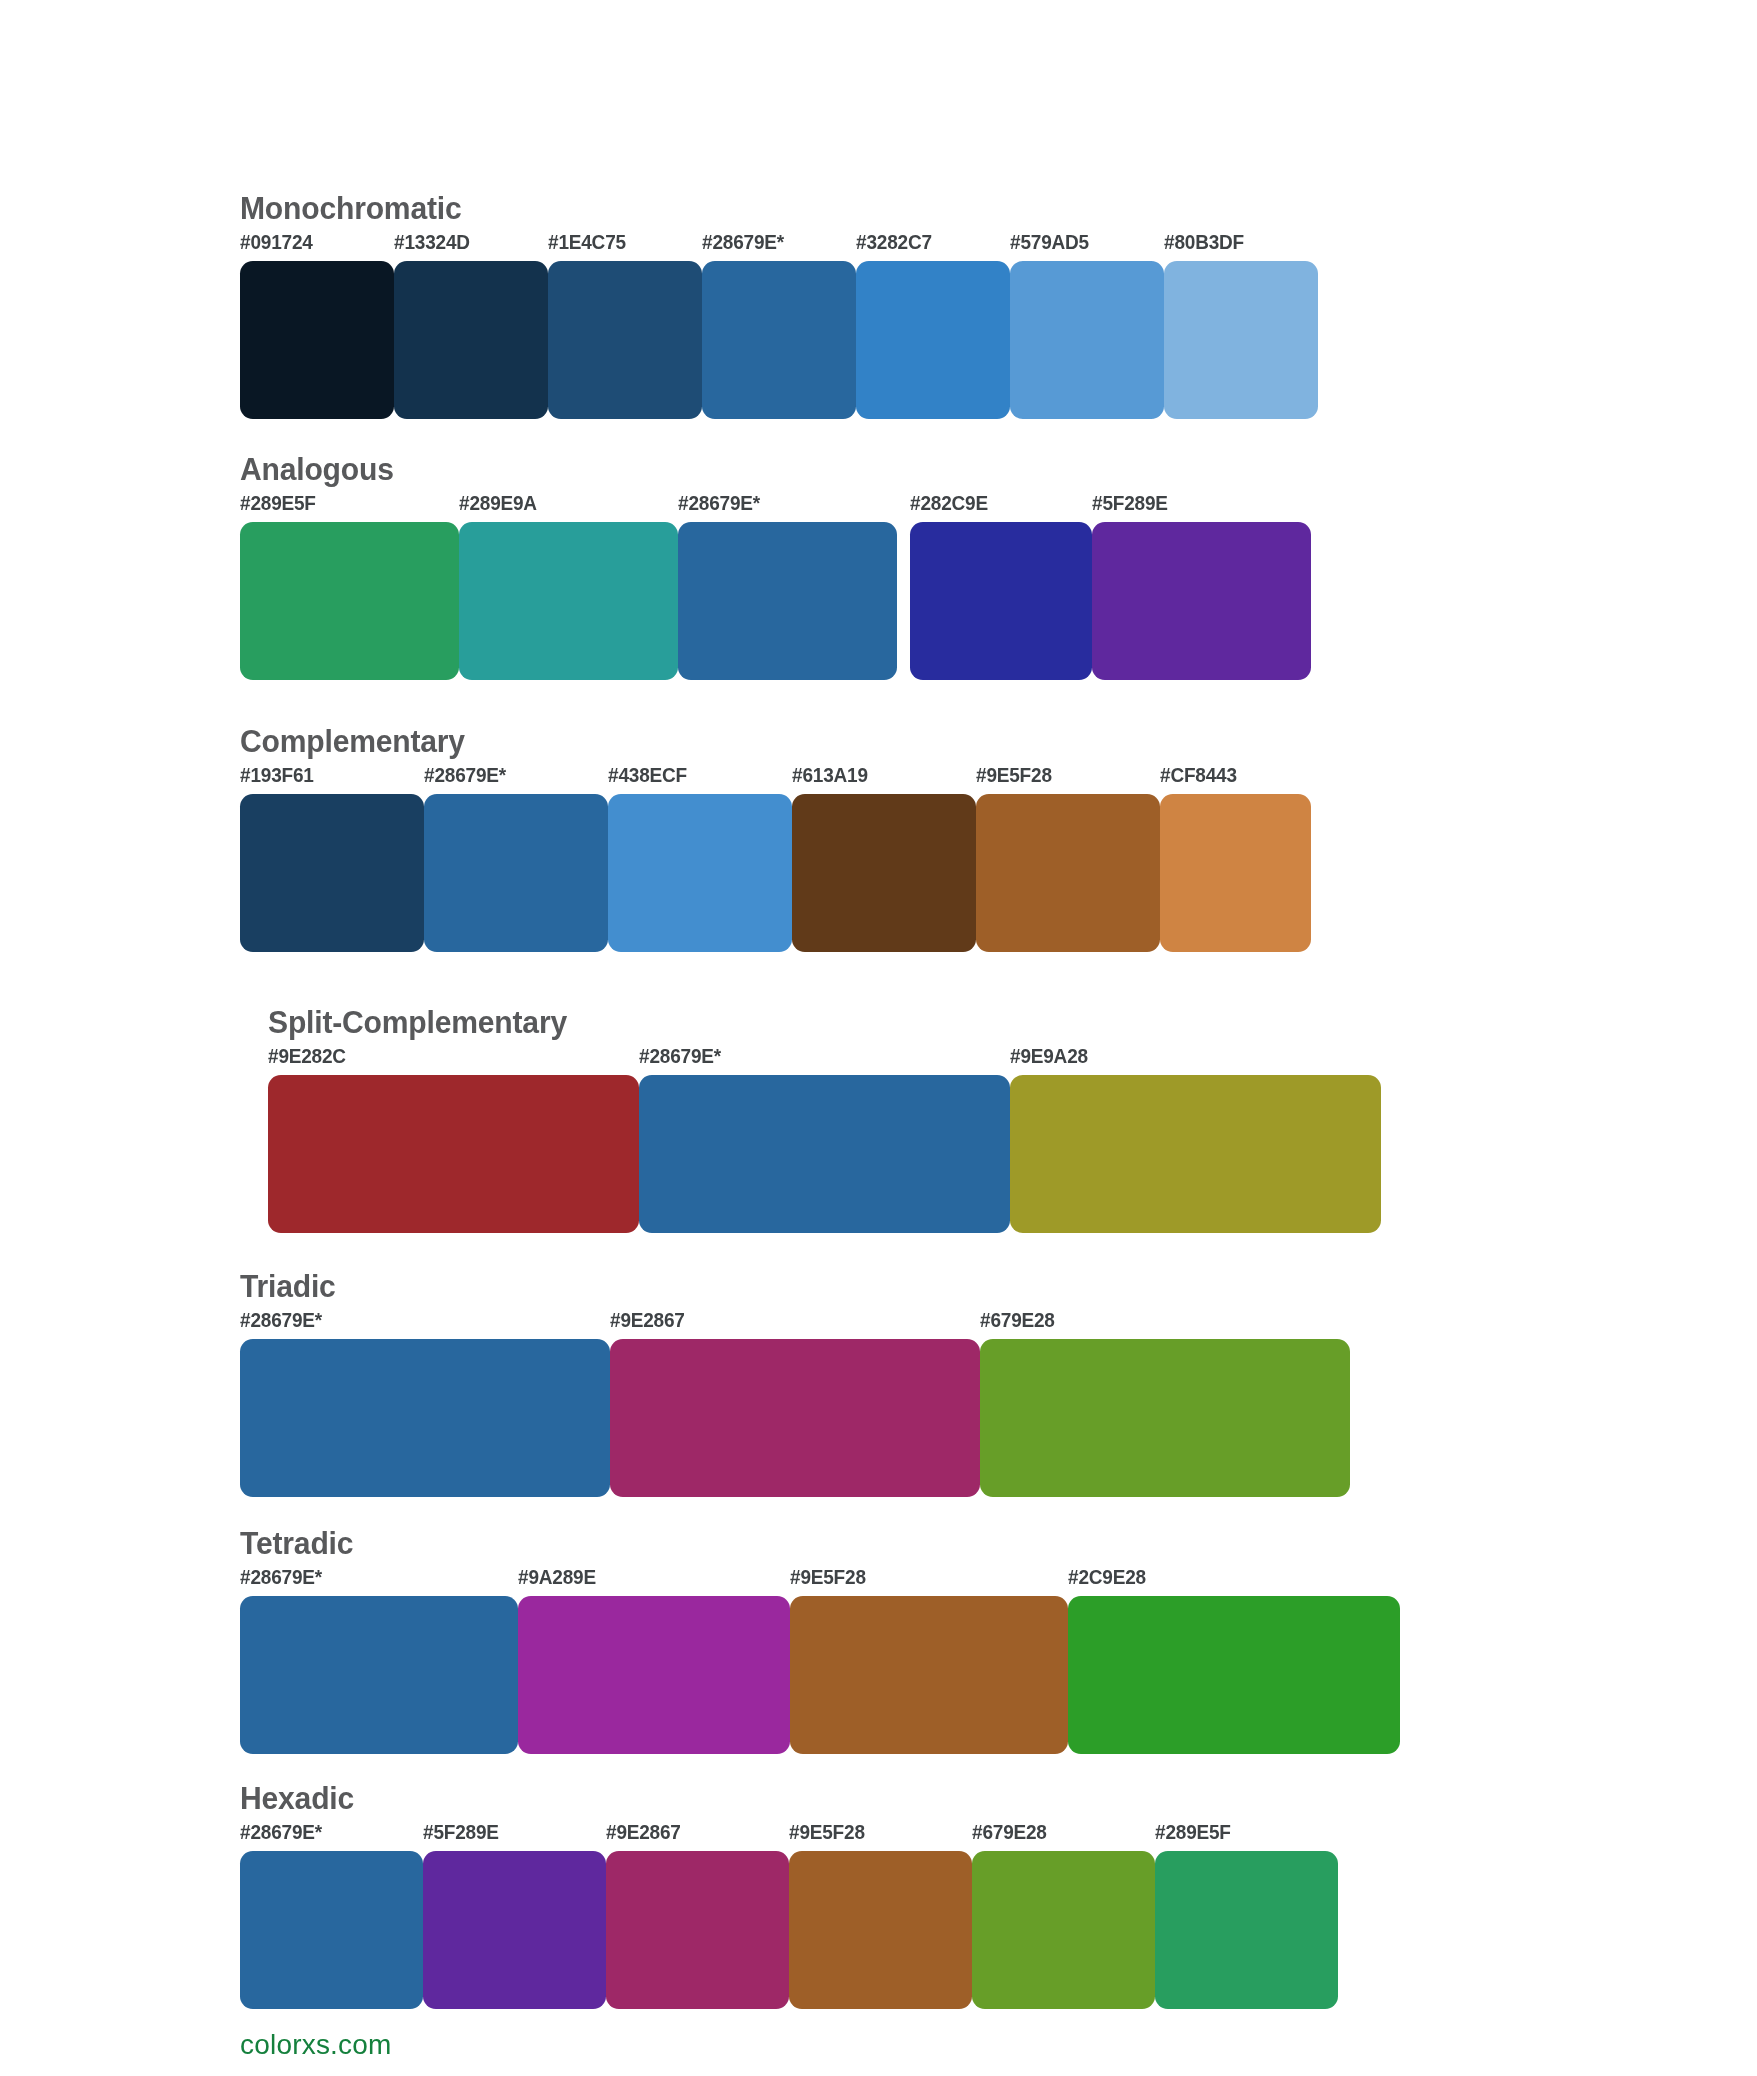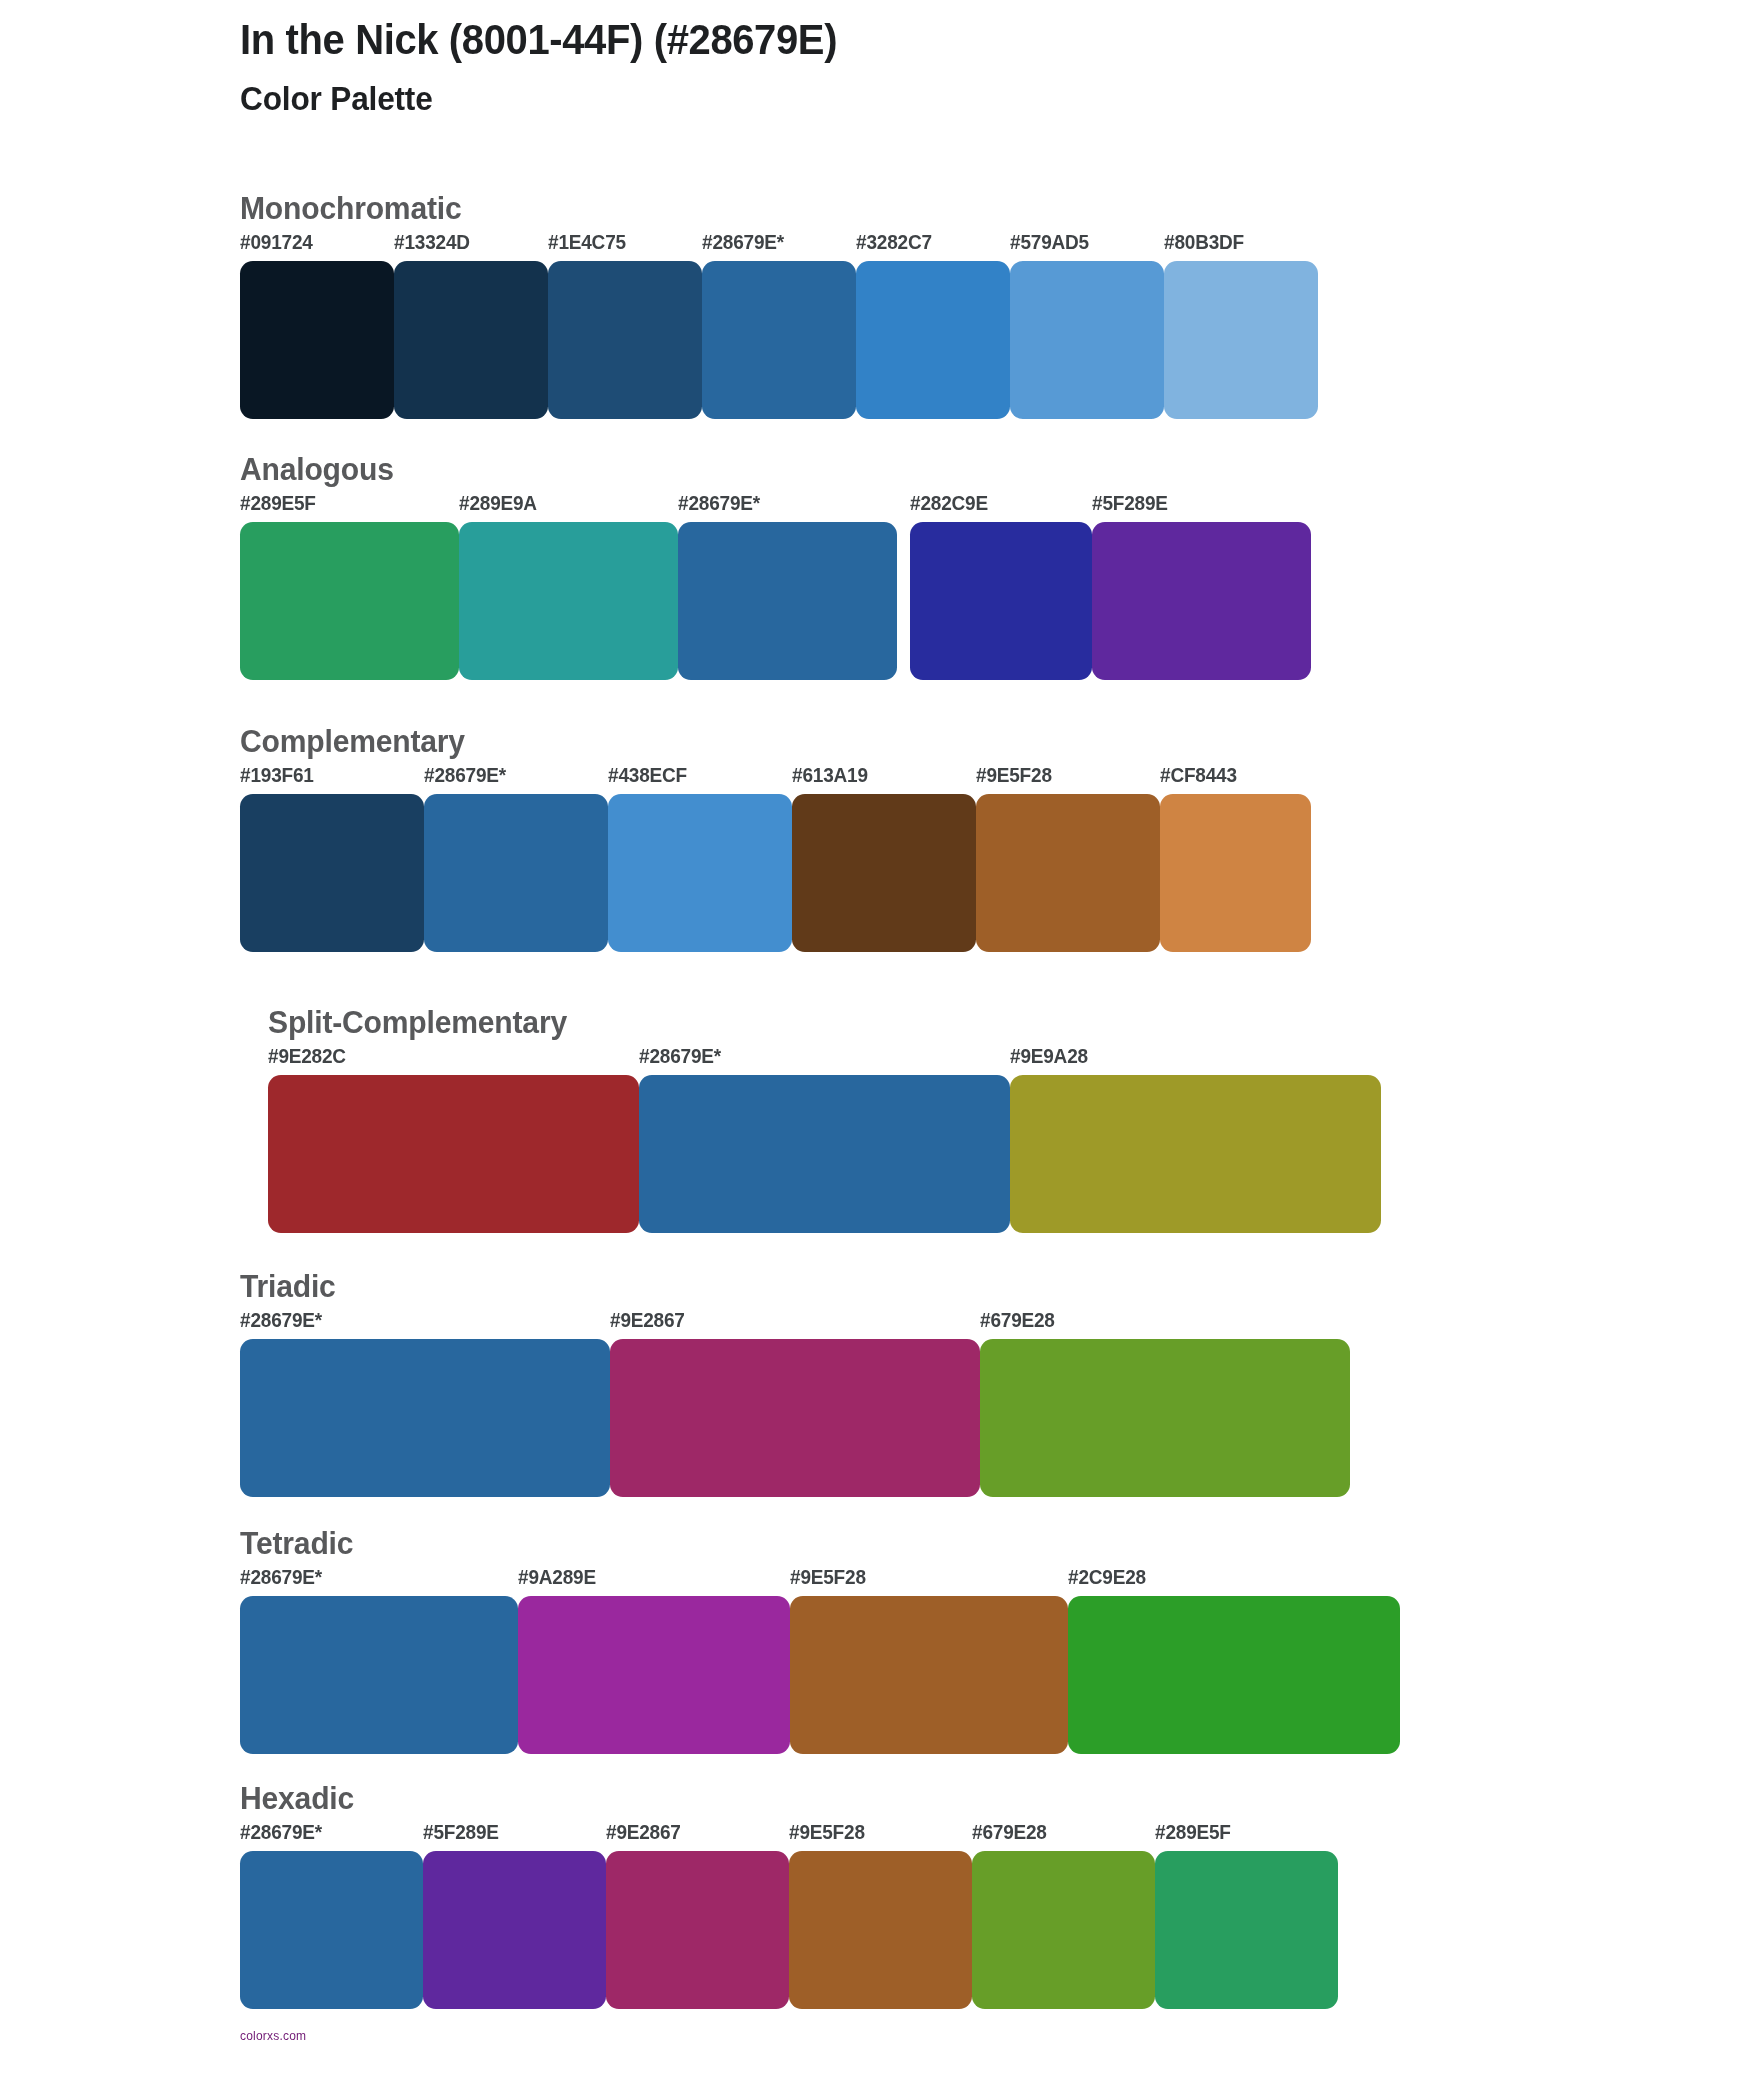--- a/index.html
+++ b/index.html
@@ -126,35 +126,31 @@
   .sec-hex    { top: 1782px; }
 
   .title-gap { height: 37px; }
 
   
   .footer {
     position: absolute;
     left: 240px;
     top: 2029px;
     font-family: "Liberation Sans", sans-serif;
-    font-size: 12px;
+    font-size: 28px;
     font-weight: 400;
-    color: #701a75;
+    color: #15803d;
     letter-spacing: 0.2px;
   }
 </style>
 </head>
 <body>
 
 <div class="page">
 
-  <div class="header">
-    <h1 class="page-title">In the Nick (8001-44F) (#28679E)</h1>
-    <h2 class="page-subtitle">Color Palette</h2>
-  </div>
 
   <div class="sections" id="sections-root">
       <div class="section sec-mono">
         <div class="section-title">Monochromatic</div>
         <div class="title-gap"></div>
         <div class="swatch-row" style="width: 1077px;">
           <div class="swatch" style="width: 154px; z-index: 7;">
             <div class="swatch-block" style="background: rgb(9, 23, 36);"></div>
             <div class="swatch-label">#091724</div>
           </div>

